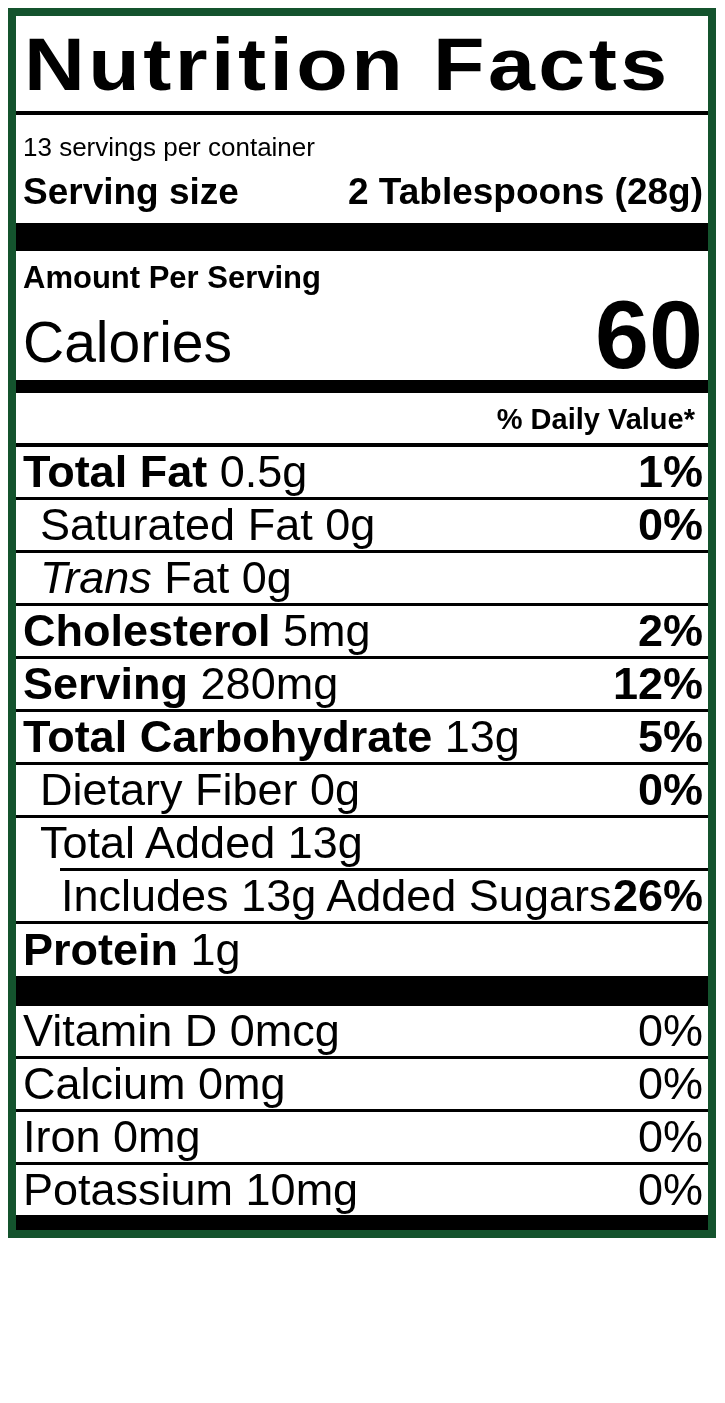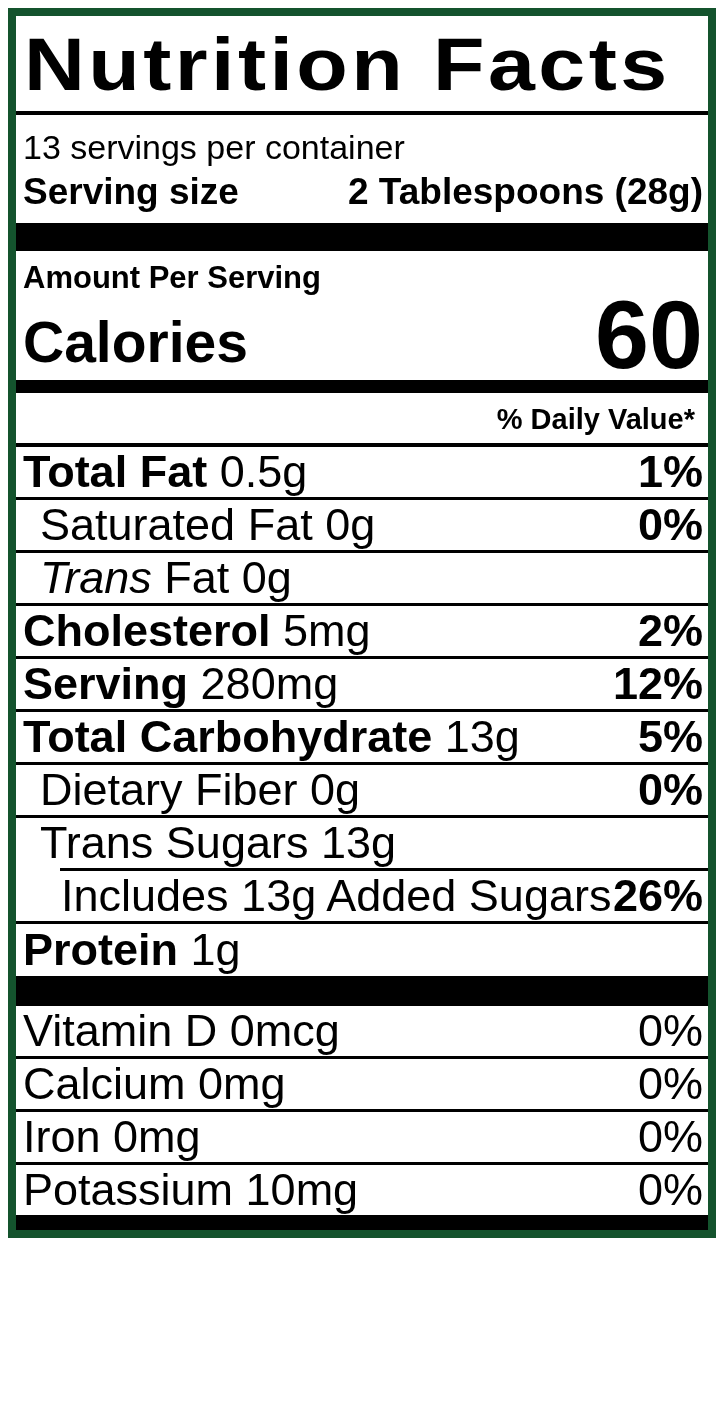--- a/index.html
+++ b/index.html
@@ -32,38 +32,38 @@
   .rule { height:3px; background:#000; }
   .rule.r4 { height:4px; }
   .rule.ind { margin-left:44px; }
   .bar { background:#000; }
   .b28 { height:28px; }
   .b13 { height:13px; }
   .b30 { height:30px; }
   .b15 { height:15px; }
 
   .servings {
-    font-size:34px; line-height:44px;
+    font-size:26px; line-height:44px;
     padding:10px 7px 0 7px;
   }
   .serving-row {
     display:flex; justify-content:space-between; align-items:baseline;
     font-size:37px; font-weight:bold; line-height:46px;
     padding:0 5px 8px 7px;
     text-align:right;
   }
   .aps {
     font-size:31px; font-weight:800; line-height:36px;
     padding:9px 7px 0 7px;
   }
   .cal-row {
     display:flex; justify-content:space-between; align-items:flex-end;
     padding:0 5px 6px 7px;
   }
-  .cal-label { font-size:57px; font-weight:700; line-height:64px; }
+  .cal-label { font-size:57px; font-weight:400; line-height:64px; }
   .cal-value { font-size:97px; font-weight:900; line-height:78px; }
 
   .dv-header {
     text-align:right; font-size:29px; font-weight:800; line-height:34px;
     padding:9px 13px 7px 7px;
   }
   .row {
     display:flex; justify-content:space-between; align-items:center;
     height:50px; font-size:45px;
     padding:0 5px 0 7px;
@@ -152,21 +152,21 @@
   </div>
   <div class="rule"></div>
 
   <div class="row">
     <span class="left ind1"><span class="nm plain">Dietary Fiber</span> <span class="amt">0g</span></span>
     <span class="dv">0%</span>
   </div>
   <div class="rule"></div>
 
   <div class="row">
-    <span class="left ind1"><span class="nm plain">Trans Sugars</span> <span class="amt">13g</span></span>
+    <span class="left ind1"><span class="nm plain">Total Added</span> <span class="amt">13g</span></span>
     <span class="dv"></span>
   </div>
   <div class="rule ind"></div>
 
   <div class="row">
     <span class="left ind2"><span class="nm plain">Includes 13g Added Sugars</span><span class="amt"></span></span>
     <span class="dv">26%</span>
   </div>
   <div class="rule"></div>
 

